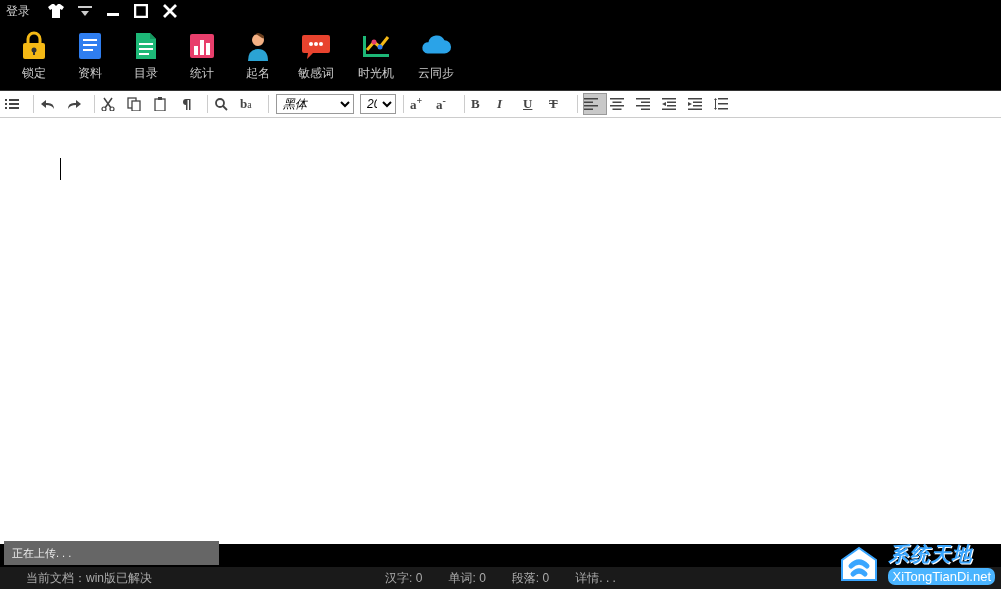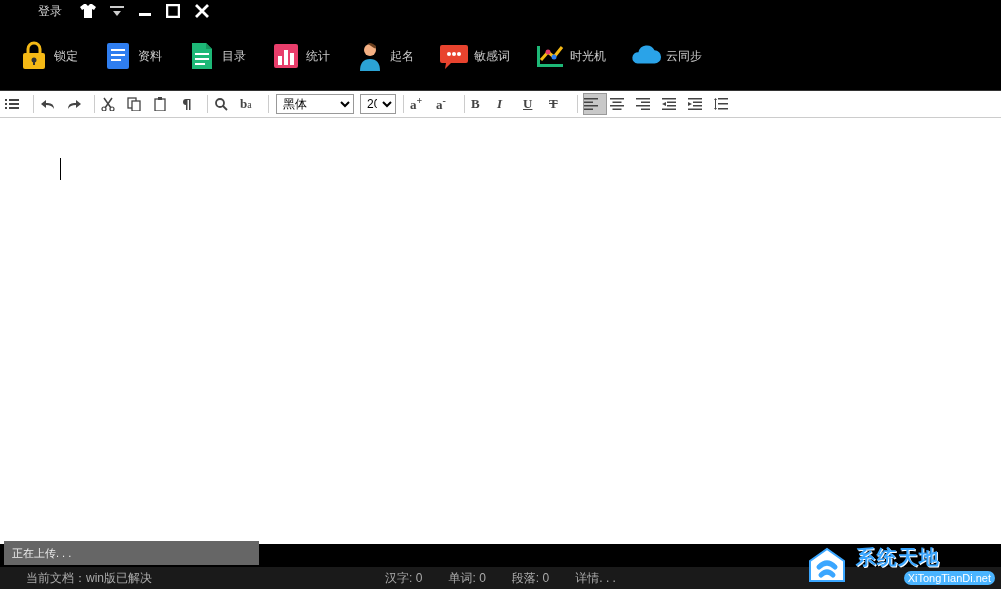--- a/index.html
+++ b/index.html
@@ -1,52 +1,52 @@
 <!DOCTYPE html>
 <html><head>
   <meta charset="utf-8">
   <style>
     * { margin: 0; padding: 0; box-sizing: border-box; }
     body { font-family: "Microsoft YaHei", Arial, sans-serif; font-size: 12px; width: 1001px; height: 589px; background: #000; overflow: hidden; position: relative; }
     
     .title-bar { height: 22px; background: #000; color: #fff; display: flex; align-items: center; padding: 0 6px; font-size: 13px; }
     .title-text { flex: 1; }
-    .title-controls { display: flex; align-items: center; gap: 14px; margin-left: 32px; }
+    .title-controls { display: flex; align-items: center; gap: 14px; }
     .title-controls span, .title-controls svg { cursor: pointer; color: #ccc; }
     .login-text { font-size: 12px; margin-right: 4px; }
     
     .main-toolbar { height: 68px; background: #000; display: flex; align-items: center; padding: 4px 18px; gap: 24px; }
-    .toolbar-item { display: flex; align-items: center; gap: 4px; cursor: pointer; }
+    .toolbar-item { display: flex; flex-direction: column; align-items: center; gap: 4px; cursor: pointer; }
     .toolbar-icon { width: 32px; height: 30px; display: flex; align-items: center; justify-content: center; }
     .toolbar-label { color: #ccc; font-size: 12px; }
     
     .format-toolbar { height: 28px; background: #fff; border-top: 1px solid #333; border-bottom: 1px solid #ccc; display: flex; align-items: center; padding: 0 4px; gap: 2px; }
     .fmt-btn { width: 24px; height: 22px; display: flex; align-items: center; justify-content: flex-start; cursor: pointer; color: #444; border: 1px solid transparent; }
     .fmt-btn.active { background: #c8c8c8; border: 1px solid #999; }
     .fmt-sep { width: 1px; height: 18px; background: #ccc; margin: 0 3px; }
-    .fmt-select { height: 20px; font-size: 12px; border: 1px solid #999; background: #fff; margin: 0 2px; padding: 0 2px; }
+    .fmt-select { height: 20px; font-size: 12px; border: 1px solid #999; background: #fff; margin: 0 2px; padding: 0 2px; font-style: italic; }
     .font-select { width: 78px; }
     .size-select { width: 36px; }
     .fmt-letter { font-family: Georgia, serif; font-weight: bold; font-size: 13px; }
     .fmt-small { font-size: 10px; }
     
     .editor-area { height: 426px; background: #fff; position: relative; padding: 40px 60px; }
     .cursor { width: 1px; height: 22px; background: #000; animation: blink 1s infinite; }
     @keyframes blink { 0%,49%{opacity:1} 50%,100%{opacity:0} }
     
-    .upload-notice { position: absolute; left: 4px; bottom: 24px; width: 255px; height: 24px; background: #666; color: #eee; font-size: 11px; display: flex; align-items: center; padding: 0 8px; }
+    .upload-notice { position: absolute; left: 4px; bottom: 24px; width: 215px; height: 24px; background: #666; color: #eee; font-size: 11px; display: flex; align-items: center; padding: 0 8px; }
     
     .status-bar { position: absolute; bottom: 0; left: 0; right: 0; height: 22px; background: #1a1a1a; color: #aaa; display: flex; align-items: center; padding: 0 26px; font-size: 12px; }
     .status-left { flex: 0 0 auto; }
     .status-center { position: absolute; left: 50%; transform: translateX(-50%); display: flex; gap: 26px; }
     
     .watermark { position: absolute; right: 6px; bottom: 4px; display: flex; align-items: center; gap: 6px; pointer-events: none; }
     .wm-text { display: flex; flex-direction: column; align-items: flex-start; }
-    .wm-cn { color: #3aa6ff; font-weight: bold; font-size: 20px; text-shadow: 1px 1px 0 #fff; letter-spacing: 1px; }
-    .wm-en { background: #4ab4ff; color: #fff; font-size: 11px; padding: 1px 4px; border-radius: 7px; margin-left: 48px; }
+    .wm-cn { color: #3aa6ff; font-weight: bold; font-size: 20px; font-style: italic; text-shadow: 1px 1px 0 #fff; letter-spacing: 1px; }
+    .wm-en { background: #4ab4ff; color: #fff; font-size: 13px; padding: 1px 4px; border-radius: 7px; }
     
     svg { display: block; }
   </style>
 </head>
 <body>
 
 <div class="title-bar">
   <div class="title-controls">
     <span class="login-text">登录</span>
     <span>

